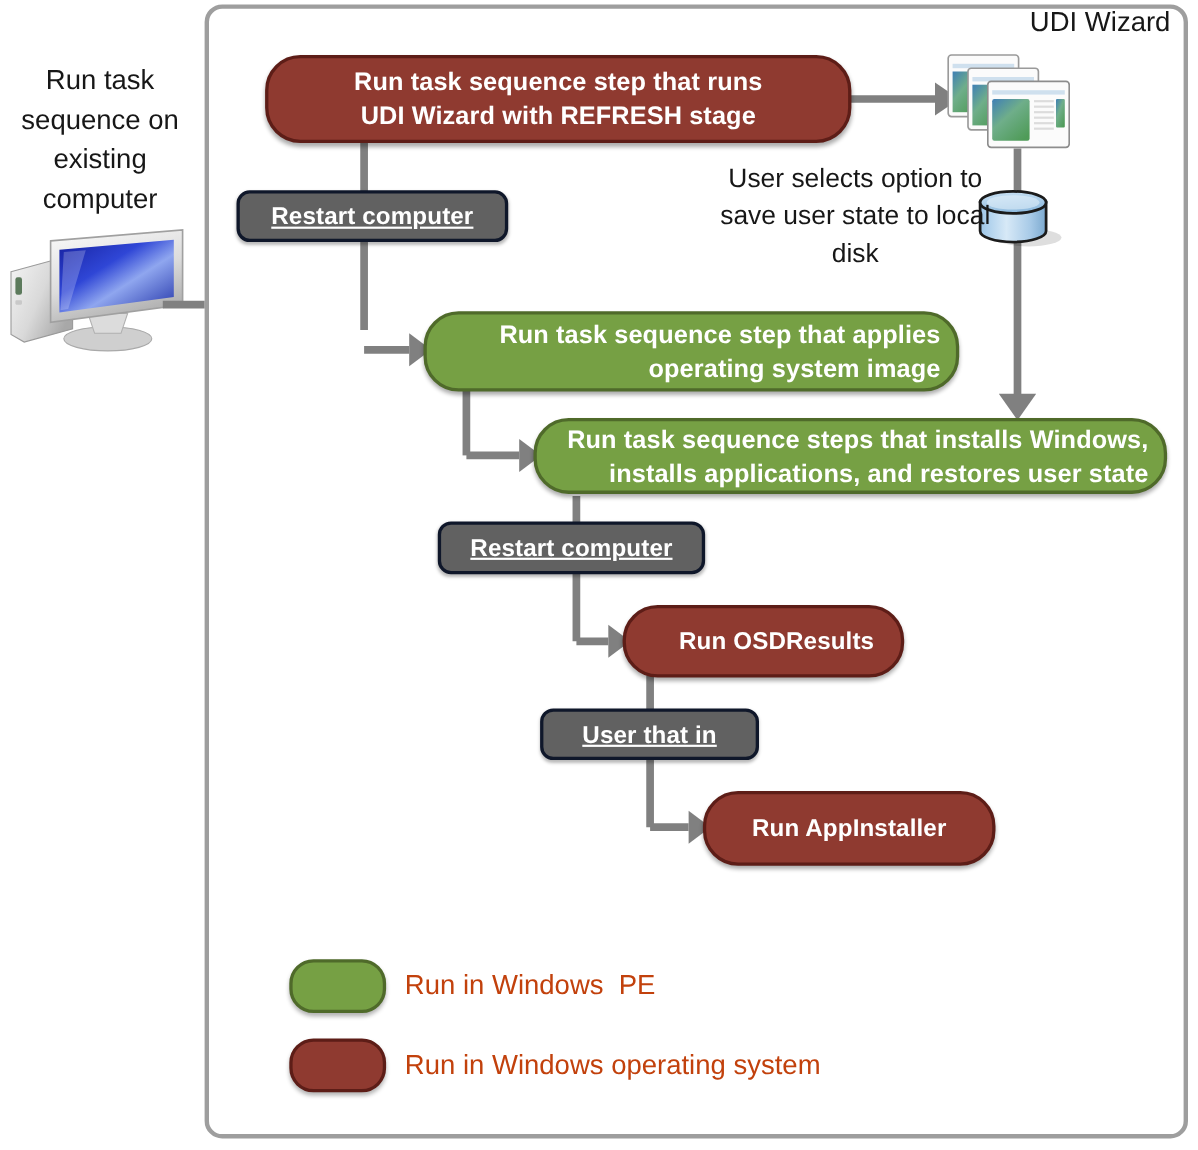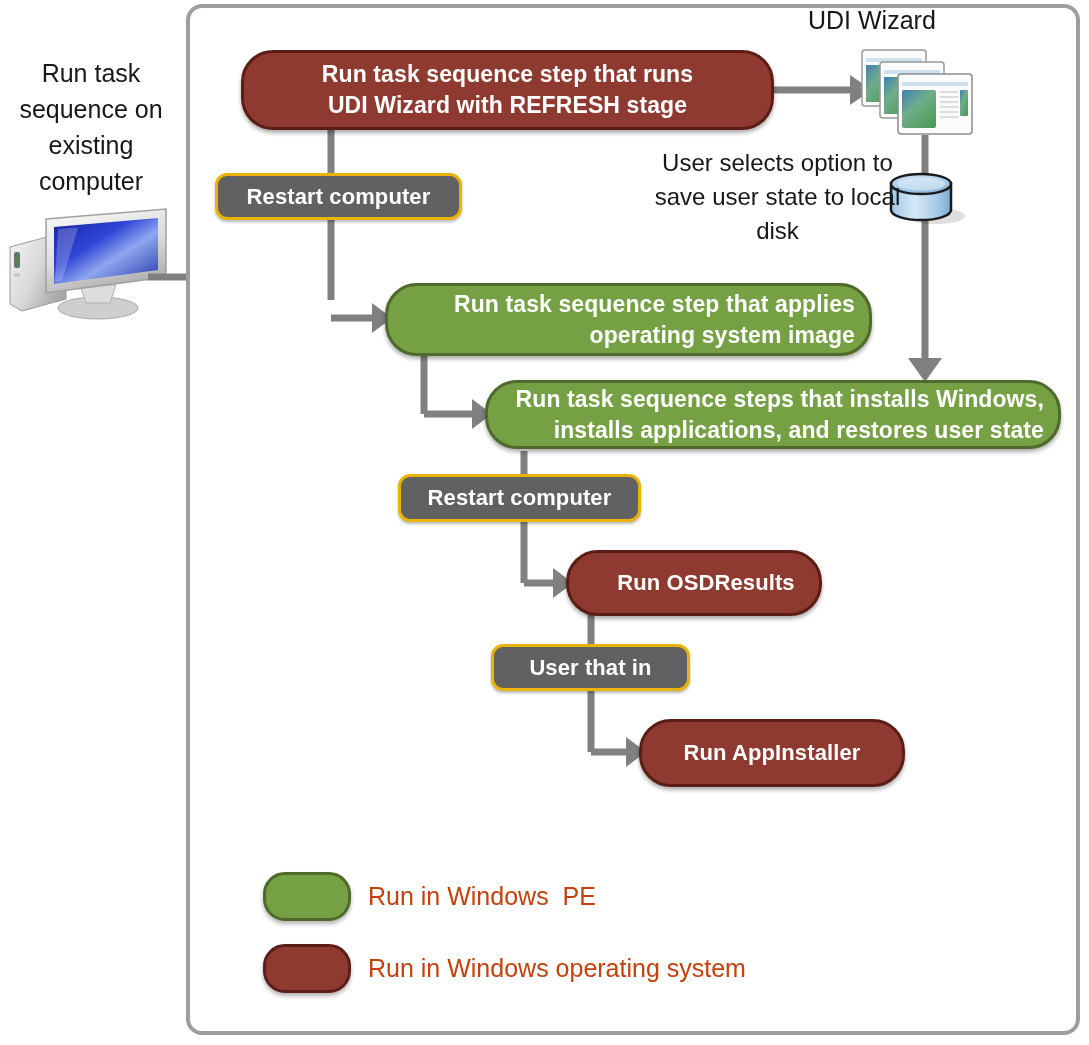--- a/index.html
+++ b/index.html
@@ -35,37 +35,38 @@
   .node.red{
     background:#8f3a30;border:3px solid #5d1d17;
     box-shadow:0 3px 4px rgba(0,0,0,.33);
   }
   .node.green{
     background:#76a044;border:3px solid #4f6a2a;
     box-shadow:0 3px 4px rgba(0,0,0,.33);
     text-align:right;
   }
   .node.gray{
-    background:#616161;border:3px solid #eab308;border-radius:12px;
+    background:#616161;border:3px solid #0f172a;border-radius:12px;
     box-shadow:0 2px 3px rgba(0,0,0,.28);
+    text-decoration:underline;
   }
 
   
   #node-udi-step     {left:241px;top:50px;  width:533px;height:80px;font-size:23px;line-height:31px;}
   #node-restart-1    {left:215px;top:173px; width:247px;height:47px;font-size:22px;}
   #node-apply-os     {left:385px;top:283px; width:487px;height:73px;font-size:23px;line-height:31px;}
   #node-install-steps{left:485px;top:380px; width:576px;height:69px;font-size:23px;line-height:31px;}
   #node-restart-2    {left:398px;top:474px; width:243px;height:48px;font-size:22px;}
   #node-osdresults   {left:566px;top:550px; width:256px;height:66px;font-size:22px;padding-left:24px;}
   #node-user-logs-in {left:491px;top:644px; width:199px;height:47px;font-size:22px;}
   #node-appinstaller {left:639px;top:719px; width:266px;height:68px;font-size:22px;}
 
   
   #udi-wizard-label{
-    position:absolute;left:808px;top:6px;width:180px;text-align:left;
+    position:absolute;left:884px;top:6px;width:180px;text-align:right;
     font-size:25px;color:#171717;
   }
   #udi-wizard-icon{position:absolute;left:860px;top:48px;width:120px;height:90px;}
   #disk-icon{position:absolute;left:885px;top:168px;width:84px;height:62px;}
 
   #user-option-note{
     position:absolute;left:635px;top:146px;width:285px;text-align:center;
     font-size:24px;line-height:34px;color:#171717;
   }
 

